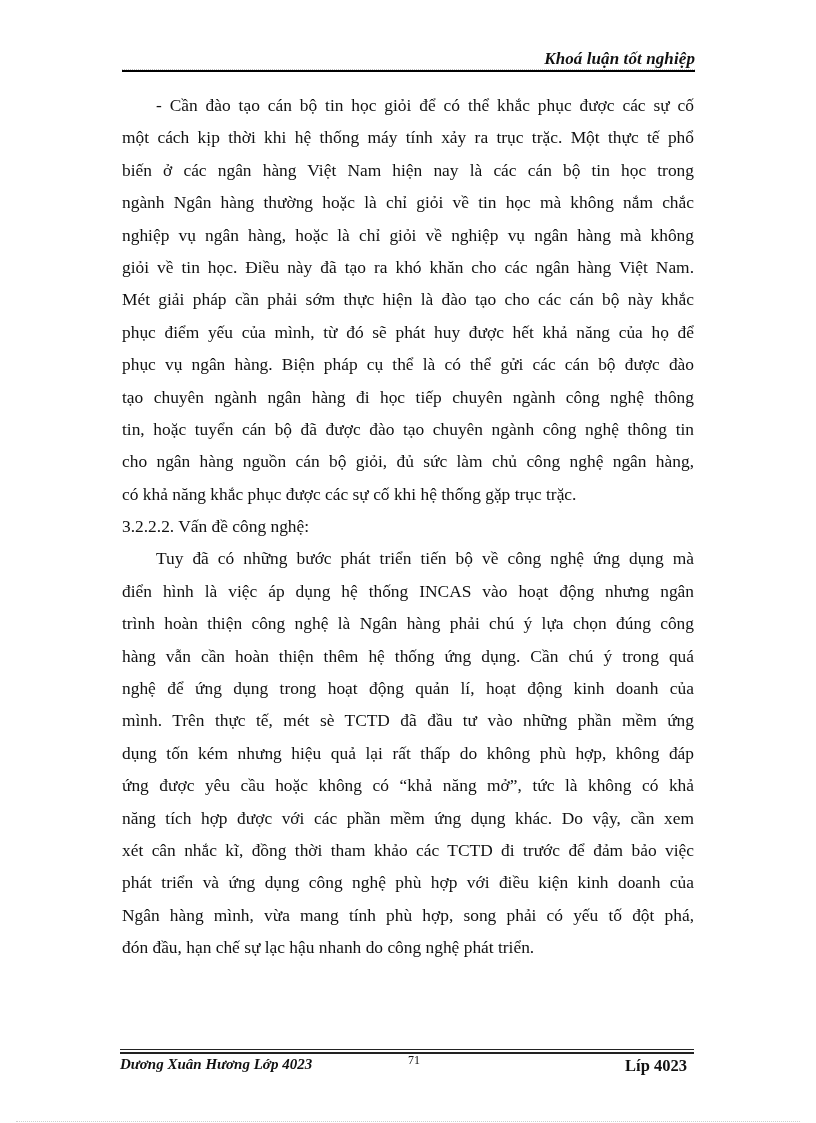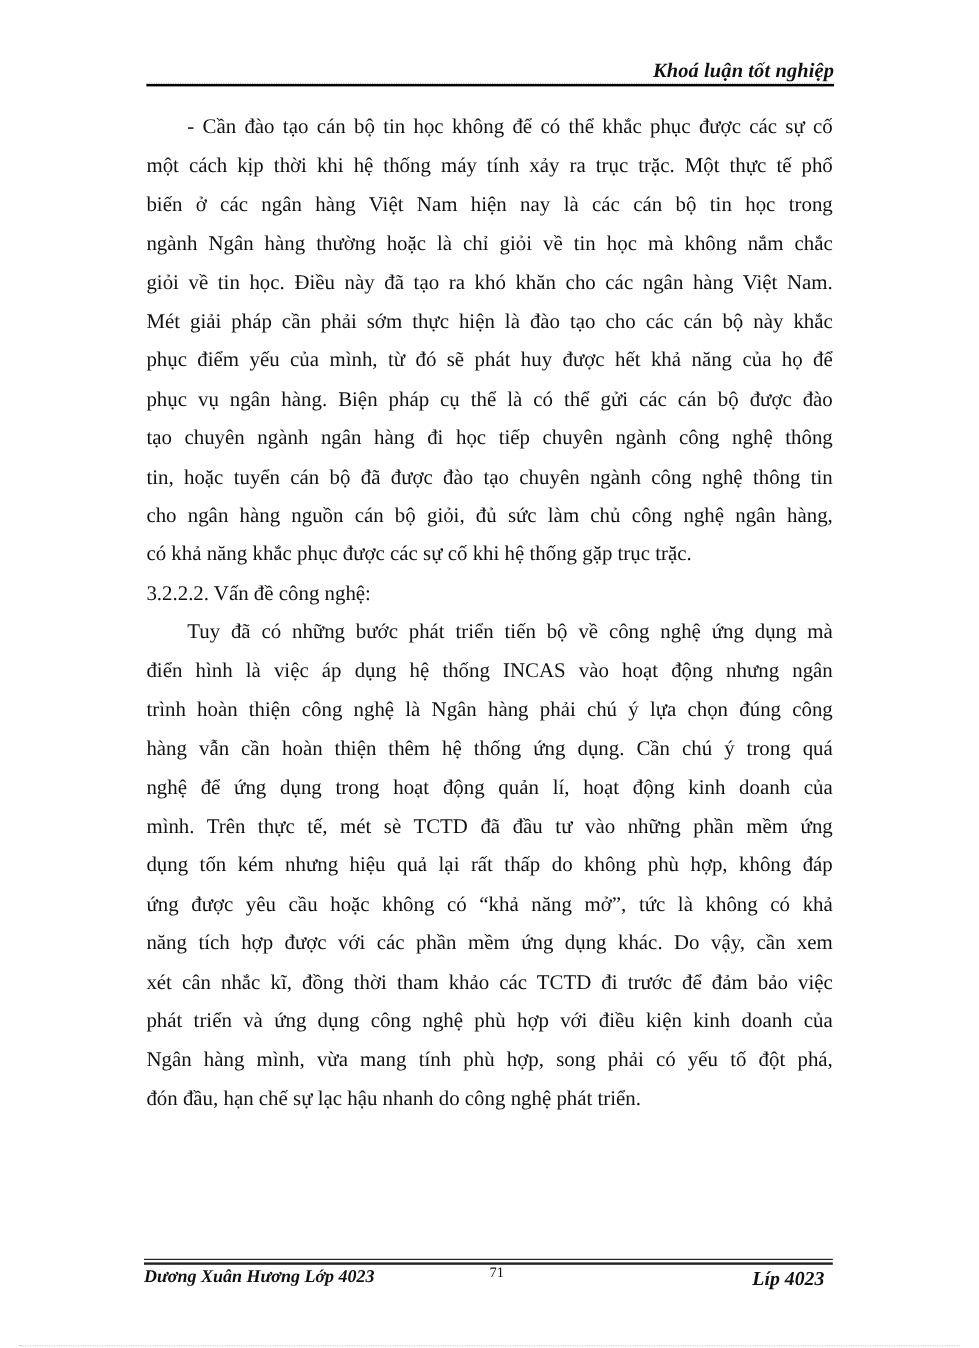--- a/index.html
+++ b/index.html
@@ -101,21 +101,20 @@
       left: 408px;
       top: 1053px;
       font-size: 12px;
     }
     .footer-right {
       position: absolute;
       right: 129px;
       top: 1056px;
       font-size: 16.5px;
       font-weight: bold;
-      font-style: italic;
     }
     .page-edge {
       position: absolute;
       left: 16px;
       width: 490px;
       top: 1121px;
       height: 0;
       border-top: 1px dotted #d0d0d0;
       width: 490px;
     }
@@ -124,24 +123,25 @@
 <body>
 
 <div class="page">
 
   <div class="header-title">Khoá luận tốt nghiệp</div>
   <div class="header-rule-dots"></div>
   <div class="header-rule"></div>
 
   <div class="body-text">
     <div>
-      <span class="line indent">- Cần đào tạo cán bộ tin học không để có thể khắc phục được các sự cố</span>
+      <span class="line indent">- Cần đào tạo cán bộ tin học giỏi để có thể khắc phục được các sự cố</span>
       <span class="line">một cách kịp thời khi hệ thống máy tính xảy ra trục trặc. Một thực tế phổ</span>
       <span class="line">biến ở các ngân hàng Việt Nam hiện nay là các cán bộ tin học trong</span>
       <span class="line">ngành Ngân hàng thường hoặc là chỉ giỏi về tin học mà không nắm chắc</span>
+      <span class="line">nghiệp vụ ngân hàng, hoặc là chỉ giỏi về nghiệp vụ ngân hàng mà không</span>
       <span class="line">giỏi về tin học. Điều này đã tạo ra khó khăn cho các ngân hàng Việt Nam.</span>
       <span class="line">Mét giải pháp cần phải sớm thực hiện là đào tạo cho các cán bộ này khắc</span>
       <span class="line">phục điểm yếu của mình, từ đó sẽ phát huy được hết khả năng của họ để</span>
       <span class="line">phục vụ ngân hàng. Biện pháp cụ thể là có thể gửi các cán bộ được đào</span>
       <span class="line">tạo chuyên ngành ngân hàng đi học tiếp chuyên ngành công nghệ thông</span>
       <span class="line">tin, hoặc tuyển cán bộ đã được đào tạo chuyên ngành công nghệ thông tin</span>
       <span class="line">cho ngân hàng nguồn cán bộ giỏi, đủ sức làm chủ công nghệ ngân hàng,</span>
       <span class="line last">có khả năng khắc phục được các sự cố khi hệ thống gặp trục trặc.</span>
     </div>
 

